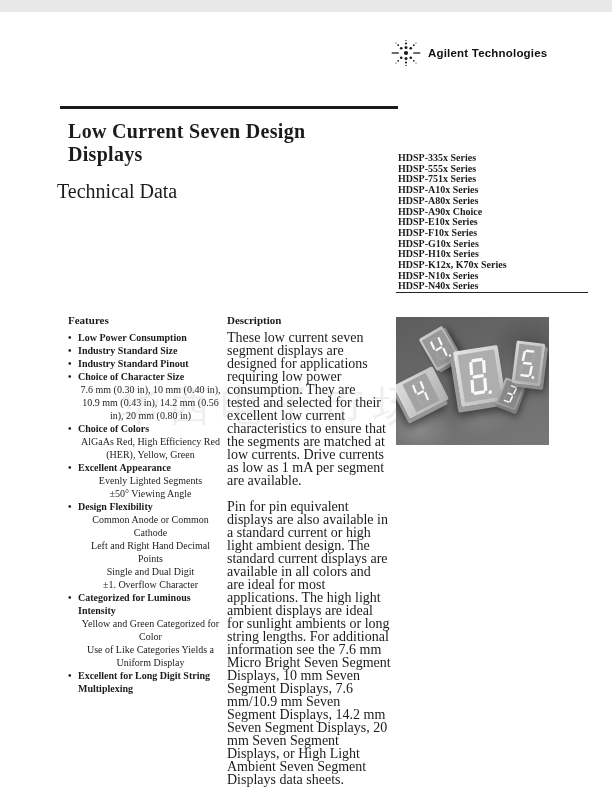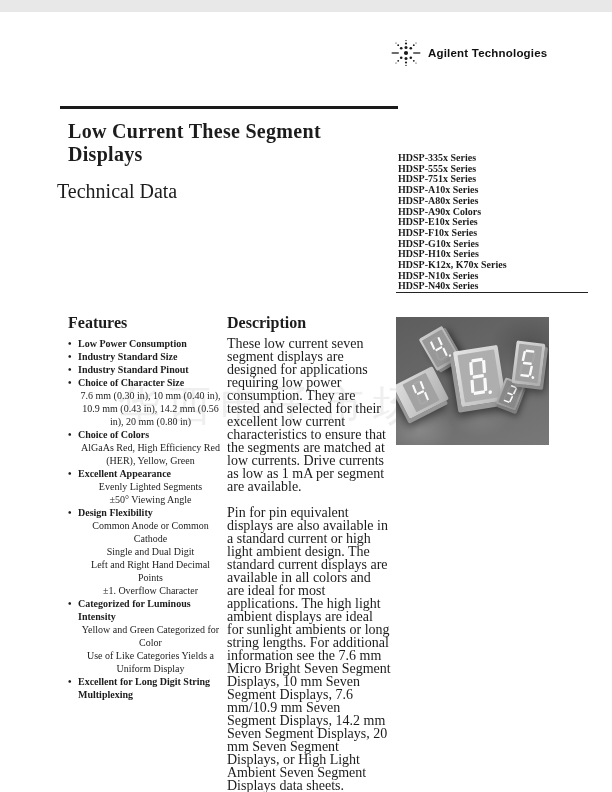--- a/index.html
+++ b/index.html
@@ -18,21 +18,21 @@
   .logo-text{font-family:"Liberation Sans",sans-serif;font-weight:bold;font-size:11.5px;letter-spacing:.2px;color:#111;}
   
   .top-rule{position:absolute;left:60px;top:94px;width:338px;height:2.5px;background:#1a1a1a;}
   .title{position:absolute;left:68px;top:108px;width:310px;font-size:20px;font-weight:bold;line-height:22.5px;letter-spacing:.3px;}
   .subtitle{position:absolute;left:57px;top:167px;font-size:20px;line-height:24px;}
   
   .series{position:absolute;left:398px;top:141px;width:170px;}
   .series-item{font-size:10px;font-weight:bold;line-height:10.7px;white-space:nowrap;}
   .series-rule{position:absolute;left:396px;top:280px;width:192px;height:1.4px;background:#222;}
   
-  .col-heading{font-size:16px;font-weight:bold;margin:0 0 5px 0;}
+  .col-heading{font-size:11px;font-weight:bold;margin:0 0 5px 0;}
   .features-col{position:absolute;left:68px;top:302px;width:155px;}
   .feat{font-size:10px;line-height:13px;}
   .feat-label{font-weight:bold;position:relative;padding-left:10px;}
   .feat-label .bullet{position:absolute;left:0;top:0;font-weight:bold;}
   .feat-detail{font-weight:normal;padding-left:10px;text-align:center;}
   .desc-col{position:absolute;left:227px;top:302px;width:164px;}
   .desc-col p{font-size:14px;line-height:13px;margin:0 0 13px 0;text-align:left;}
   
   .watermark{
     position:absolute;left:118px;top:366px;
@@ -104,32 +104,32 @@
           <circle cx="5" cy="25" r="0.6"></circle>
         <rect x="0.5" y="14.2" width="7.5" height="1.6" rx="0.8" opacity="0.85"></rect>
         <rect x="22" y="14.2" width="7.5" height="1.6" rx="0.8" opacity="0.85"></rect>
       </g>
     </svg>
     <span class="logo-text">Agilent Technologies</span>
   </div>
 
   <div class="top-rule"></div>
   <div class="title">
-    <span>Low Current These Segment</span><br>
+    <span>Low Current Seven Design</span><br>
     <span>Displays</span>
   </div>
   <div class="subtitle">Technical Data</div>
 
   <div class="series">
       <div class="series-item">HDSP-335x Series</div>
       <div class="series-item">HDSP-555x Series</div>
       <div class="series-item">HDSP-751x Series</div>
       <div class="series-item">HDSP-A10x Series</div>
       <div class="series-item">HDSP-A80x Series</div>
-      <div class="series-item">HDSP-A90x Colors</div>
+      <div class="series-item">HDSP-A90x Choice</div>
       <div class="series-item">HDSP-E10x Series</div>
       <div class="series-item">HDSP-F10x Series</div>
       <div class="series-item">HDSP-G10x Series</div>
       <div class="series-item">HDSP-H10x Series</div>
       <div class="series-item">HDSP-K12x, K70x Series</div>
       <div class="series-item">HDSP-N10x Series</div>
       <div class="series-item">HDSP-N40x Series</div>
     </div>
   <div class="series-rule"></div>
 
@@ -156,22 +156,22 @@
           <div class="feat-detail">AlGaAs Red, High Efficiency Red (HER), Yellow, Green</div>
         </div>
         <div class="feat">
           <div class="feat-label"><span class="bullet">•</span>Excellent Appearance</div>
           <div class="feat-detail">Evenly Lighted Segments</div>
           <div class="feat-detail">±50° Viewing Angle</div>
         </div>
         <div class="feat">
           <div class="feat-label"><span class="bullet">•</span>Design Flexibility</div>
           <div class="feat-detail">Common Anode or Common Cathode</div>
+          <div class="feat-detail">Left and Right Hand Decimal Points</div>
           <div class="feat-detail">Single and Dual Digit</div>
-          <div class="feat-detail">Left and Right Hand Decimal Points</div>
           <div class="feat-detail">±1. Overflow Character</div>
         </div>
         <div class="feat">
           <div class="feat-label"><span class="bullet">•</span>Categorized for Luminous Intensity</div>
           <div class="feat-detail">Yellow and Green Categorized for Color</div>
           <div class="feat-detail">Use of Like Categories Yields a Uniform Display</div>
         </div>
         <div class="feat">
           <div class="feat-label"><span class="bullet">•</span>Excellent for Long Digit String Multiplexing</div>
         </div>

